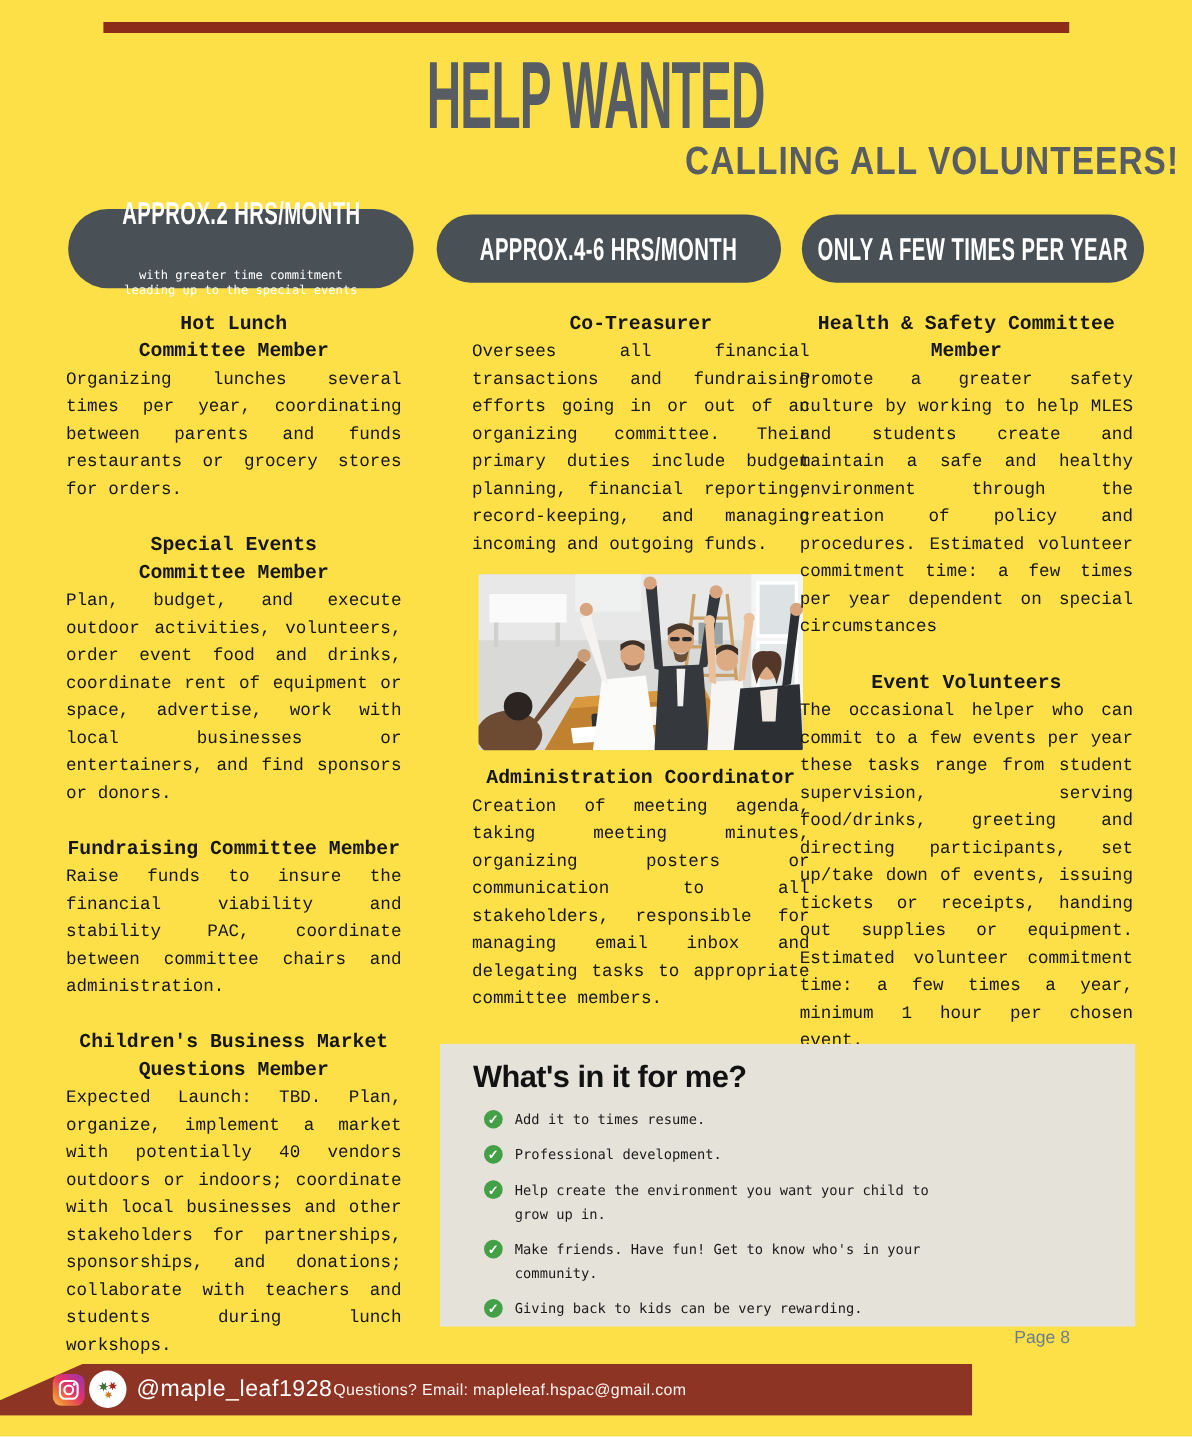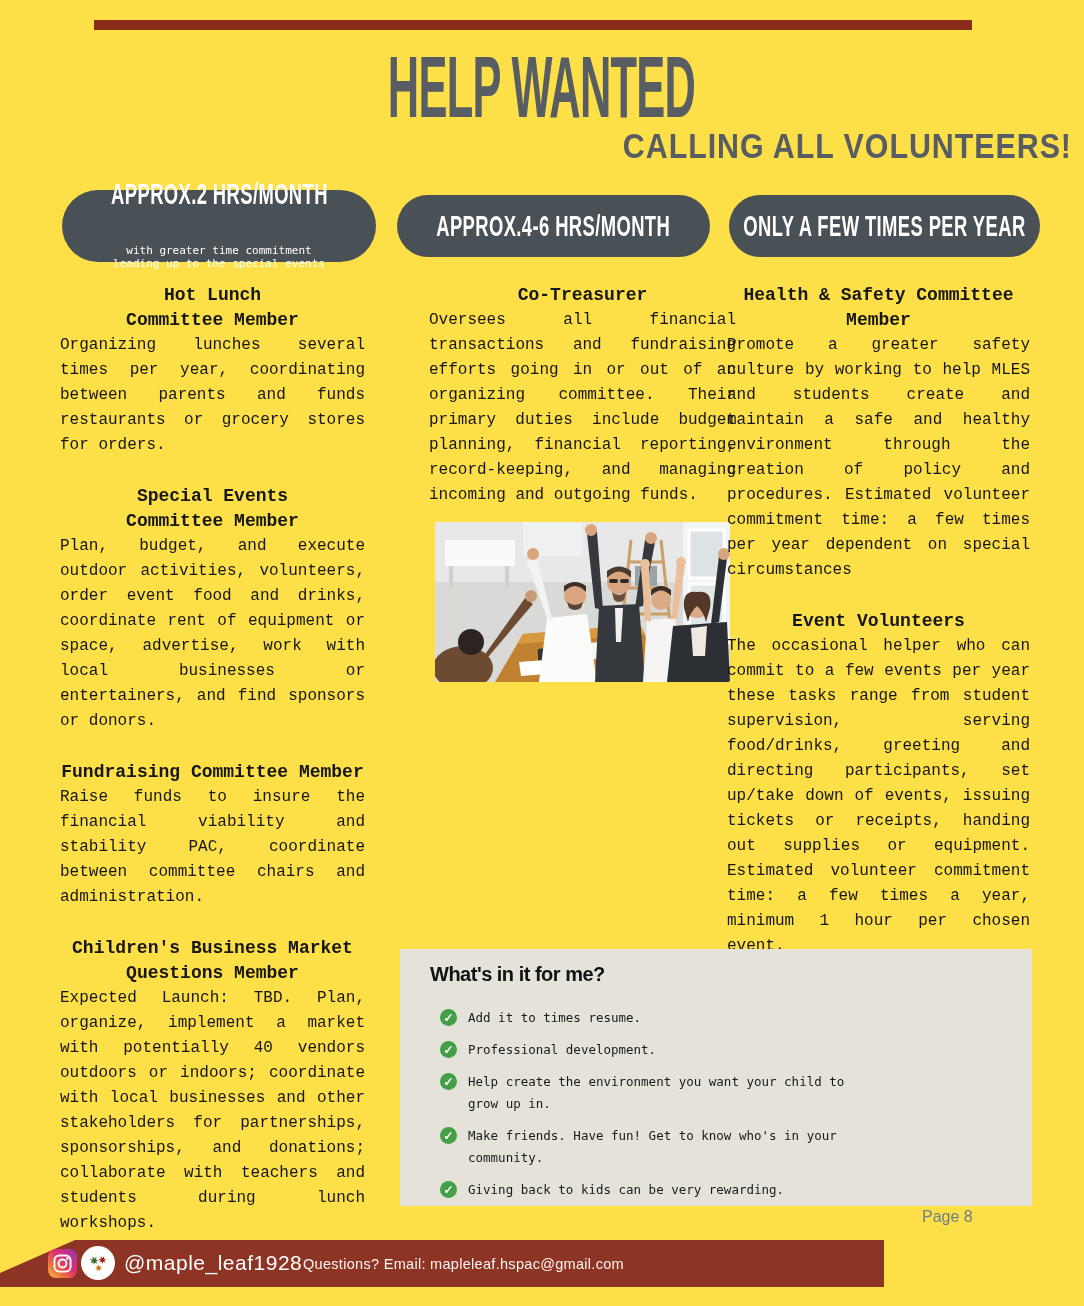--- a/index.html
+++ b/index.html
@@ -38,21 +38,21 @@
   .sec-heading{font-family:Liberation Mono, monospace;font-weight:700;font-size:18px;line-height:25px;
                text-align:center;white-space:pre-line;margin:0 0 0 0;}
   .sec-body{font-family:Liberation Mono, monospace;font-size:16px;line-height:25px;
             text-align:justify;margin:0;}
 
   
   .photo{width:295px;height:160px;margin:14px auto 14px auto;display:block;border-radius:2px;}
 
   
   .benefits{position:absolute;left:400px;top:949px;width:632px;height:257px;background:#e5e2da;}
-  .benefits-heading{position:absolute;left:30px;top:14px;font-weight:700;font-size:20px;
+  .benefits-heading{position:absolute;left:30px;top:14px;font-weight:700;font-size:28px;
                     letter-spacing:-0.5px;color:#121212;}
   .benefits-list{position:absolute;left:40px;top:58px;width:440px;list-style:none;margin:0;padding:0;}
   .benefits-list li{display:flex;align-items:flex-start;gap:11px;margin-bottom:10px;}
   .check{flex:0 0 auto;width:17px;height:17px;border-radius:50%;background:#43a047;color:#fff;
          display:inline-flex;align-items:center;justify-content:center;margin-top:2px;}
   .check::before{content:"✓";font-size:12px;font-weight:700;line-height:1;}
   .benefit-text{font-family:"DejaVu Sans Mono",monospace;font-size:12.5px;line-height:22px;color:#1a1a1a;}
 
   
   .page-number{position:absolute;left:922px;top:1208px;font-size:16px;color:#6d7e8b;}
@@ -186,20 +186,24 @@
       <path d="M216 74 q10 -11 20 0 l0 -6 q-10 -8 -20 0 Z" fill="#3a2e26"></path>
 
       <polygon points="238,104 292,100 295,160 232,160" fill="#2c2f34"></polygon>
       <polygon points="256,106 272,104 270,134 258,134" fill="#efe9e2"></polygon>
       <polygon points="276,102 284,100 292,36 284,34" fill="#2c2f34"></polygon>
       <circle cx="289" cy="32" r="6" fill="#d8a57e"></circle>
       <circle cx="262" cy="84" r="12" fill="#dcab83"></circle>
       <path d="M249 86 q-2 -18 13 -16 q16 -2 13 16 l-4 14 q-2 -10 -9 -16 q-7 6 -9 16 Z" fill="#53382a"></path>
     </svg>
 
+    <div class="sec">
+      <p class="sec-heading">Administration Coordinator</p>
+      <p class="sec-body">Creation of meeting agenda, taking meeting minutes, organizing posters or communication to all stakeholders, responsible for managing email inbox and delegating tasks to appropriate committee members.</p>
+    </div>
   </div>
 
   <div class="col col-3">
     <div class="sec">
       <p class="sec-heading">Health &amp; Safety Committee
 Member</p>
       <p class="sec-body">Promote a greater safety culture by working to help MLES and students create and maintain a safe and healthy environment through the creation of policy and procedures. Estimated volunteer commitment time: a few times per year dependent on special circumstances</p>
     </div>
     <div class="sec">
       <p class="sec-heading">Event Volunteers</p>

